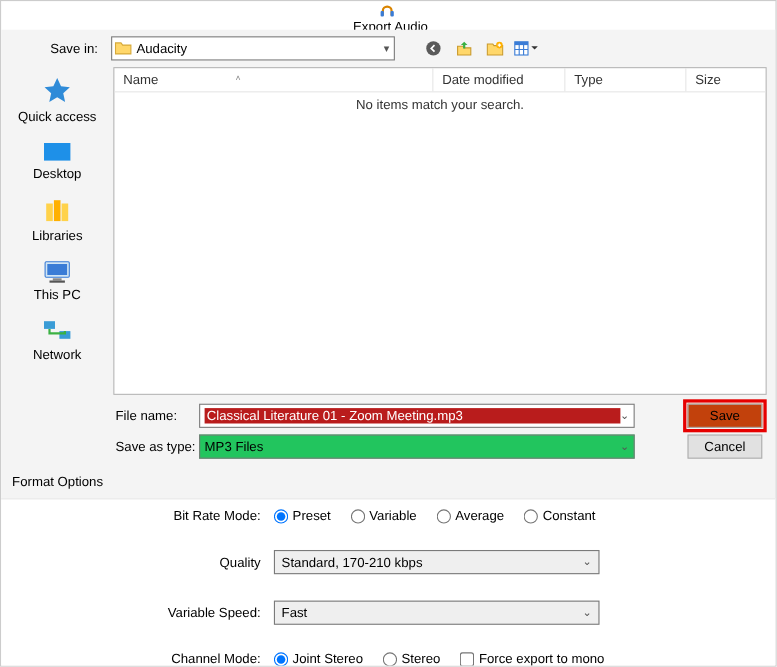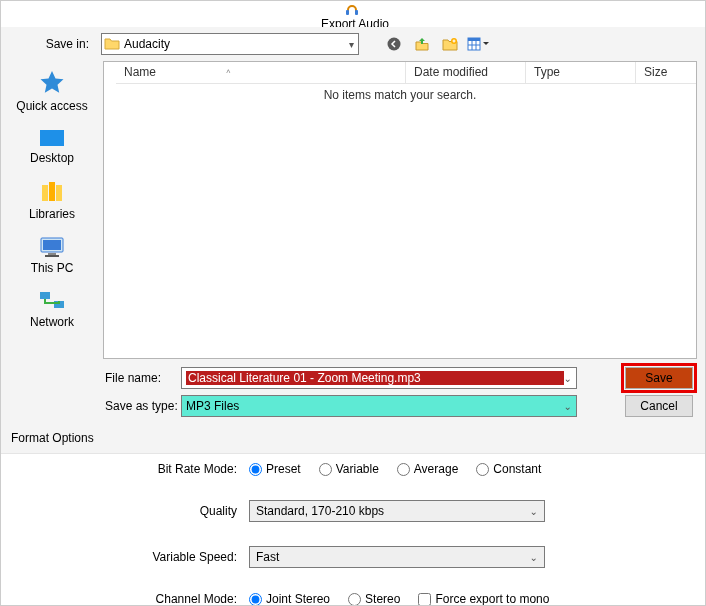--- a/index.html
+++ b/index.html
@@ -22,37 +22,37 @@
   .folder-combo .chev { font-size: 10px; color: #555; padding: 0 2px; }
   .nav-icons { display: flex; align-items: center; gap: 6px; margin-left: 18px; }
   .nav-icons .ico { width: 22px; height: 20px; display: flex; align-items: center; justify-content: center; }
 
   
   .middle { display: flex; gap: 8px; height: 298px; }
   .places { width: 86px; display: flex; flex-direction: column; align-items: center; gap: 6px; padding-top: 4px; }
   .place { display: flex; flex-direction: column; align-items: center; width: 80px; padding: 4px 0; text-align: center; gap: 2px; }
 
   .file-list { flex: 1; background: #fff; border: 1px solid #b5b5b5; display: flex; flex-direction: column; }
-  .cols { display: flex; height: 22px; border-bottom: 1px solid #e5e5e5; margin-left: 12px; }
+  .cols { display: flex; height: 22px; border-bottom: 1px solid #e5e5e5; }
   .cols .col { border-right: 1px solid #e5e5e5; padding: 3px 8px; color: #333; }
   .col-name { width: 290px; }
   .col-date { width: 120px; }
   .col-type { width: 110px; }
   .col-size { flex: 1; border-right: none !important; }
   .sort-ind { position: relative; top: -2px; padding-left: 70px; color: #888; font-size: 8px; }
   .empty { text-align: center; color: #333; padding-top: 4px; }
 
   
   .field-rows { margin-top: 8px; display: grid; grid-template-columns: 172px 400px 1fr; row-gap: 6px; align-items: center; }
   .field-rows .lbl { text-align: left; padding-left: 96px; }
   .combo { display: flex; align-items: center; background: #fff; border: 1px solid #7a7a7a; height: 22px; padding: 0 4px; width: 396px; }
   .combo .text { flex: 1; }
   .combo .chev { font-size: 10px; color: #555; }
   .combo.selected .text { background: #b91c1c; color: #fff; padding: 0 2px; }
-  .combo.gray { background: #5eead4; }
+  .combo.gray { background: #22c55e; }
 
   .btn { width: 68px; height: 22px; border: 1px solid #adadad; background: #e1e1e1; display: flex; align-items: center; justify-content: center; margin-left: auto; margin-right: 4px; }
   .btn.primary-outline { outline: 3px solid #e60000; outline-offset: 1px; background: #c2410c; }
 
   
   .section-title { margin: 14px 0 8px 2px; background: transparent; }
   .format-area { background: #fff; border-top: 1px solid #e5e5e5; margin: 0 -8px -8px -8px; padding: 8px 8px 28px 8px; min-height: 186px; position: relative; }
   .format-rows { display: grid; grid-template-columns: 240px 1fr; row-gap: 24px; align-items: center; }
   .format-rows .lbl { text-align: right; padding-right: 12px; }
   .radios { display: flex; gap: 18px; align-items: flex-end; }

